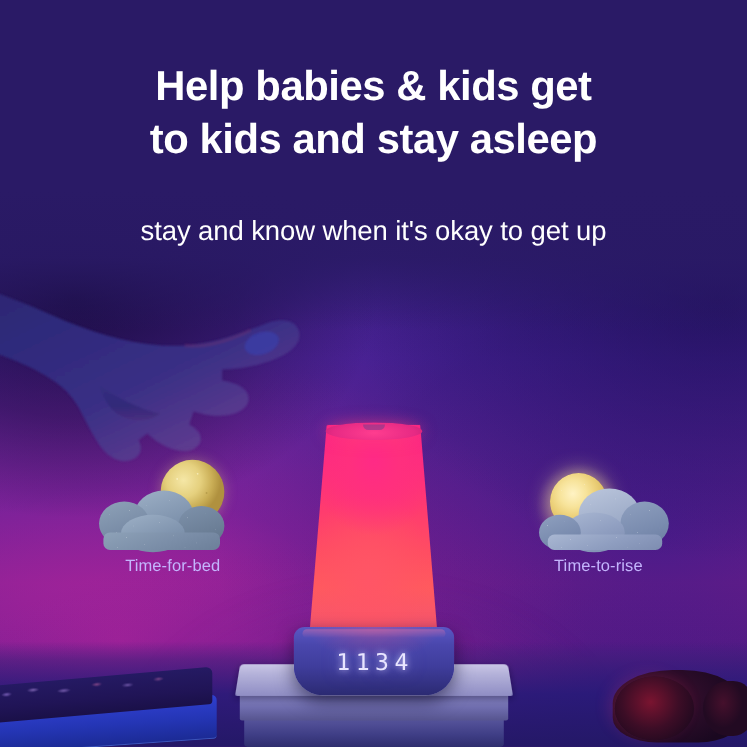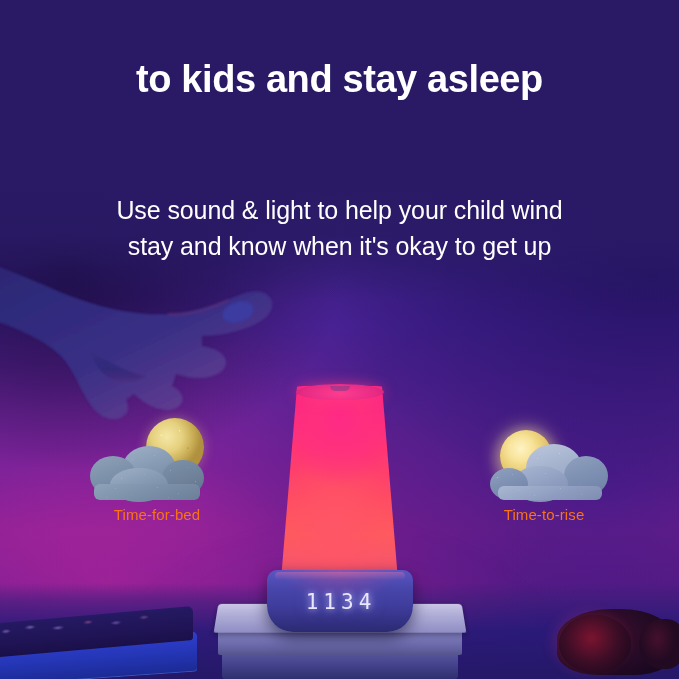--- a/index.html
+++ b/index.html
@@ -247,21 +247,21 @@
     text-shadow:0 0 7px rgba(220,215,255,0.85), 0 0 16px rgba(180,170,255,0.5);
     filter:blur(0.35px);
   }
 
   
   .icon-block{ position:absolute; z-index:13; text-align:center; }
   .icon-block.bed{ left:84px; top:412px; width:146px; }
   .icon-block.rise{ left:468px; top:412px; width:152px; }
   .icon-art{ position:relative; width:100%; height:92px; }
   .icon-label{
-    color:#f97316; font-size:15px; font-weight:400;
+    color:#c4b5fd; font-size:15px; font-weight:400;
     letter-spacing:0.1px;
     margin-top:2px;
     text-align:center;
   }
   .icon-label.rise{ font-size:15px; }
 
   
   .moon{
     position:absolute; left:62px; top:6px; width:58px; height:58px;
     border-radius:50%;
@@ -355,25 +355,25 @@
                C239,160 228,162 216,158 C208,155 200,150 194,144
                L186,150 C190,158 188,165 180,168 C170,172 158,166 150,154
                C142,142 136,128 130,118 C120,100 96,86 64,74 C30,62 -10,54 -46,52 Z" fill="url(#skin)"></path>
       <path d="M150,100 C168,112 186,122 206,126 C198,132 186,134 174,130 C162,126 154,114 150,100 Z" fill="url(#skin2)" opacity="0.6"></path>
       <ellipse cx="298" cy="62" rx="16" ry="10" fill="#3a3ea8" opacity="0.75" transform="rotate(-18 298 62)"></ellipse>
       <path d="M228,64 C248,66 268,60 288,50" stroke="#6a2f6e" stroke-width="3" fill="none" opacity="0.45"></path>
     </g>
   </svg>
 
   <div class="headline">
+    <div>Help babies &amp; kids get</div>
     <div>to kids and stay asleep</div>
   </div>
 
   <div class="subhead">
-    <div>Use sound &amp; light to help your child wind</div>
     <div>stay and know when it's okay to get up</div>
   </div>
 
   <div class="table"></div>
 
   <div class="book-stack-left">
     <div class="book-l1"></div>
     <div class="book-l2">
       <div class="glyphs"></div>
     </div>

